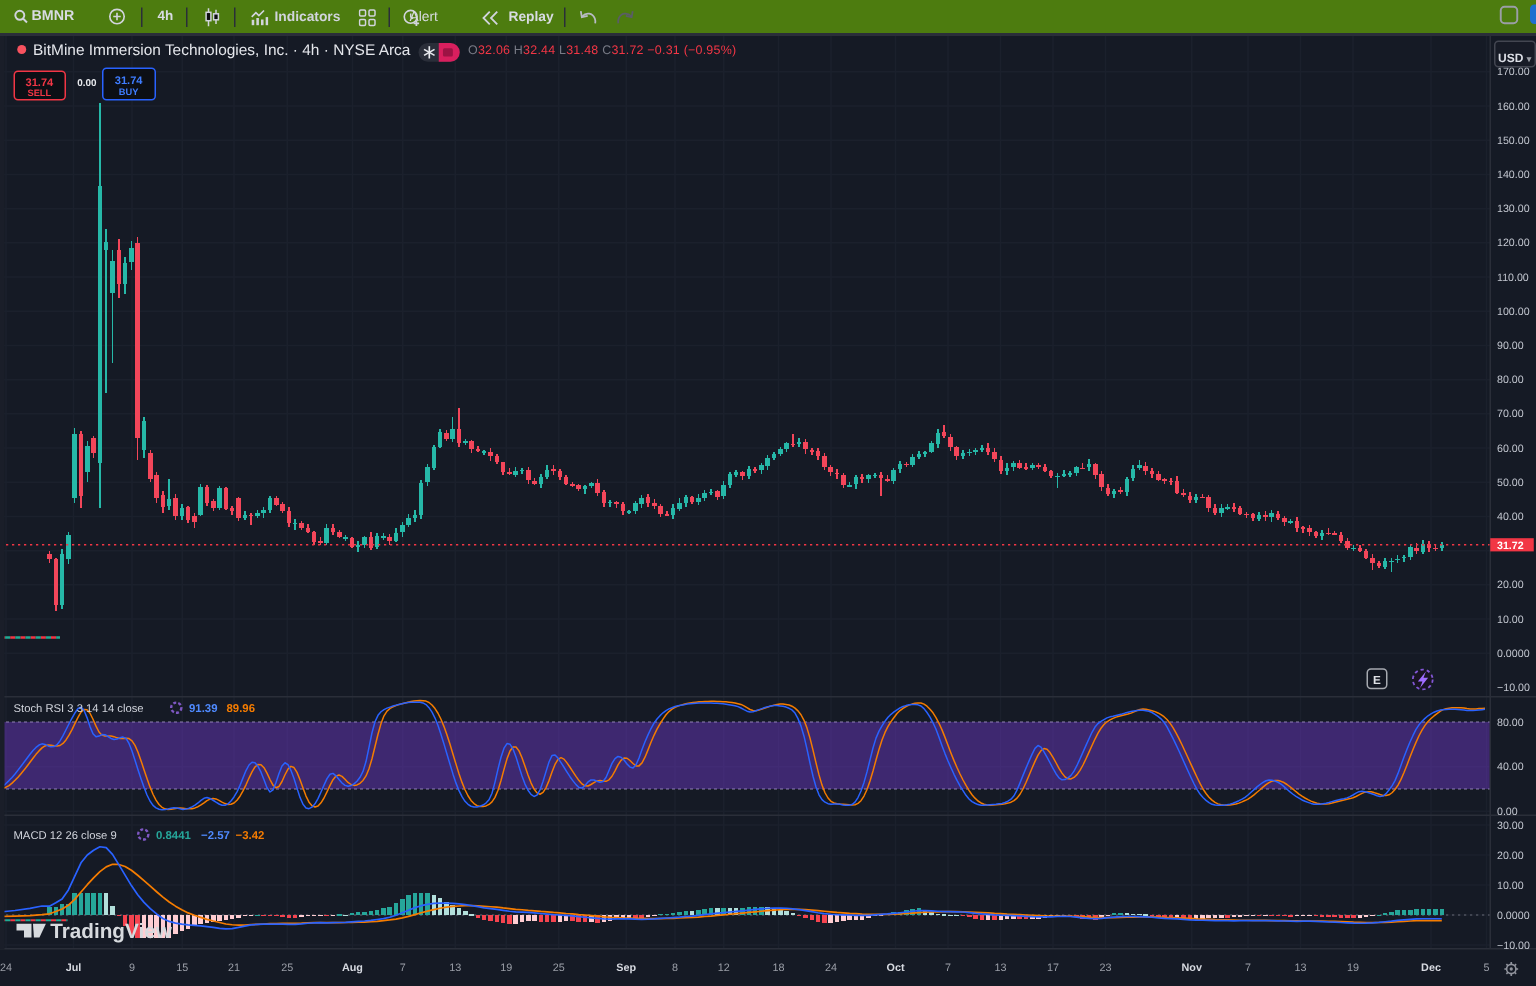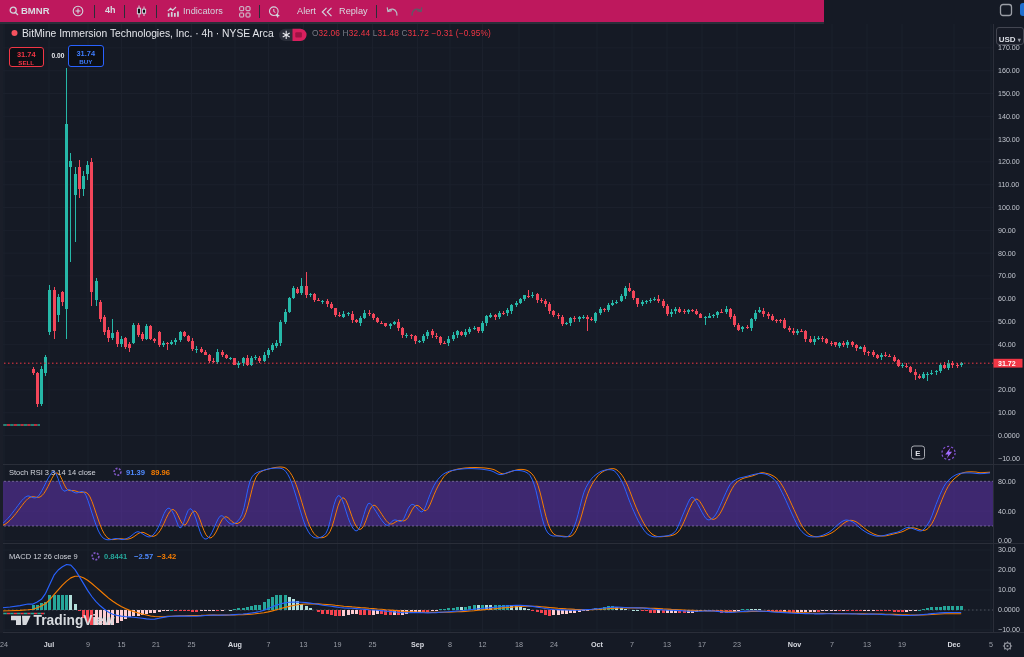--- a/index.html
+++ b/index.html
@@ -1,16 +1,16 @@
 <!DOCTYPE html>
 <html><head><meta charset="utf-8"><style>
 *{margin:0;padding:0;box-sizing:border-box}
 html,body{width:1024px;height:657px;overflow:hidden;background:#151a25;font-family:"Liberation Sans",sans-serif}
 #root{position:relative;width:1024px;height:657px}
-#toolbar{position:absolute;left:0;top:0;width:824px;height:21.5px;background:#be185d;border-bottom:2.5px solid #2a2e39;box-sizing:content-box;display:flex;align-items:center;color:#d1d4dc;z-index:5}
+#toolbar{position:absolute;left:0;top:0;width:1024px;height:21.5px;background:#4d7c0f;border-bottom:2.5px solid #2a2e39;box-sizing:content-box;display:flex;align-items:center;color:#d1d4dc;z-index:5}
 .tsep{position:absolute;top:5px;width:1px;height:13px;background:#2a2e39}
 .titem{position:absolute;font-size:8.5px;font-weight:700;color:#d8dbe2;white-space:nowrap}
 #leftbar{position:absolute;left:0;top:24px;width:3px;height:609px;background:#1a1e29;z-index:2}
 .btn{position:absolute;border-radius:3px;text-align:center;z-index:4;background:rgba(10,12,18,0.8)}
 </style></head>
 <body>
 <div id="root">
 <svg width="1024" height="657" viewBox="0 0 1024 657" style="position:absolute;left:0;top:0">
       <line x1="0" y1="435.5" x2="993.5" y2="435.5" stroke="#1b202c" stroke-width="1"></line>
       <line x1="0" y1="412.7" x2="993.5" y2="412.7" stroke="#1b202c" stroke-width="1"></line>
@@ -876,43 +876,43 @@
         <rect x="6.4" y="4.2" width="3.2" height="4" fill="#0c0d11" stroke="#d1d4dc" stroke-width="1"></rect>
       </svg>
   <div class="tsep" style="left:156px"></div>
   <svg width="12" height="12" viewBox="0 0 12 12" style="position:absolute;left:167px;top:6px">
         <polyline points="0.8,5.2 3.6,2.4 5.6,4.4 9,1" fill="none" stroke="#d1d4dc" stroke-width="1.1"></polyline>
         <rect x="0.8" y="7.2" width="1.7" height="3.6" fill="#d1d4dc"></rect>
         <rect x="3.9" y="6" width="1.7" height="4.8" fill="#d1d4dc"></rect>
         <rect x="7" y="7" width="1.7" height="3.8" fill="#d1d4dc"></rect>
         <rect x="10.1" y="5.4" width="1.7" height="5.4" fill="#d1d4dc"></rect>
       </svg>
-  <div class="titem" style="left:183px;top:5.5px;font-weight:400;font-size:9.2px;color:#d1d4dc">Indicators</div>
+  <div class="titem" style="left:183px;top:5.5px;font-weight:700;font-size:9.2px;color:#d1d4dc">Indicators</div>
   <svg width="12" height="12" viewBox="0 0 12 12" style="position:absolute;left:239px;top:5.5px">
         <g fill="none" stroke="#d1d4dc" stroke-width="1">
           <rect x="0.7" y="0.7" width="4" height="4" rx="0.8"></rect>
           <rect x="7" y="0.7" width="4" height="4" rx="0.8"></rect>
           <rect x="0.7" y="7" width="4" height="4" rx="0.8"></rect>
           <rect x="7" y="7" width="4" height="4" rx="0.8"></rect>
         </g>
       </svg>
   <div class="tsep" style="left:259px"></div>
   <svg width="13" height="13" viewBox="0 0 13 13" style="position:absolute;left:268px;top:5px">
         <circle cx="5.8" cy="6.2" r="4.3" fill="none" stroke="#d1d4dc" stroke-width="1.1"></circle>
         <line x1="5.8" y1="4" x2="5.8" y2="6.6" stroke="#d1d4dc" stroke-width="1"></line>
         <line x1="5.8" y1="6.6" x2="7.4" y2="7.4" stroke="#d1d4dc" stroke-width="1"></line>
         <line x1="9.6" y1="8.8" x2="9.6" y2="12.4" stroke="#d1d4dc" stroke-width="1.2"></line>
         <line x1="7.8" y1="10.6" x2="11.4" y2="10.6" stroke="#d1d4dc" stroke-width="1.2"></line>
       </svg>
-  <div class="titem" style="left:297px;top:5.5px;font-weight:400;font-size:9.2px">Alert</div>
+  <div class="titem" style="left:273px;top:5.5px;font-weight:400;font-size:9.2px">Alert</div>
   <svg width="12" height="10" viewBox="0 0 12 10" style="position:absolute;left:321px;top:7px">
         <path d="M 5.5 0.8 L 1.3 5 L 5.5 9.2" fill="none" stroke="#d1d4dc" stroke-width="1.2"></path>
         <path d="M 10.5 0.8 L 6.3 5 L 10.5 9.2" fill="none" stroke="#d1d4dc" stroke-width="1.2"></path>
       </svg>
-  <div class="titem" style="left:339px;top:5.5px;font-weight:400;font-size:9.2px">Replay</div>
+  <div class="titem" style="left:339px;top:5.5px;font-weight:700;font-size:9.2px">Replay</div>
   <div class="tsep" style="left:376px"></div>
   <svg width="13" height="12" viewBox="0 0 13 12" style="position:absolute;left:386px;top:6px">
         <path d="M 2 5 C 5 1.8 9 2.8 10.5 6.2 C 11 7.6 11 8.6 10.8 9.6" fill="none" stroke="#b8bbc4" stroke-width="1.2"></path>
         <path d="M 1.2 1.4 L 1.9 5.5 L 5.8 4.6" fill="none" stroke="#b8bbc4" stroke-width="1.2"></path>
       </svg>
   <svg width="13" height="12" viewBox="0 0 13 12" style="position:absolute;left:410px;top:6px">
         <path d="M 11 5 C 8 1.8 4 2.8 2.5 6.2 C 2 7.6 2 8.6 2.2 9.6" fill="none" stroke="#5a5d66" stroke-width="1.2"></path>
         <path d="M 11.8 1.4 L 11.1 5.5 L 7.2 4.6" fill="none" stroke="#5a5d66" stroke-width="1.2"></path>
       </svg>
   <svg width="14" height="14" viewBox="0 0 14 14" style="position:absolute;left:999px;top:3px">

